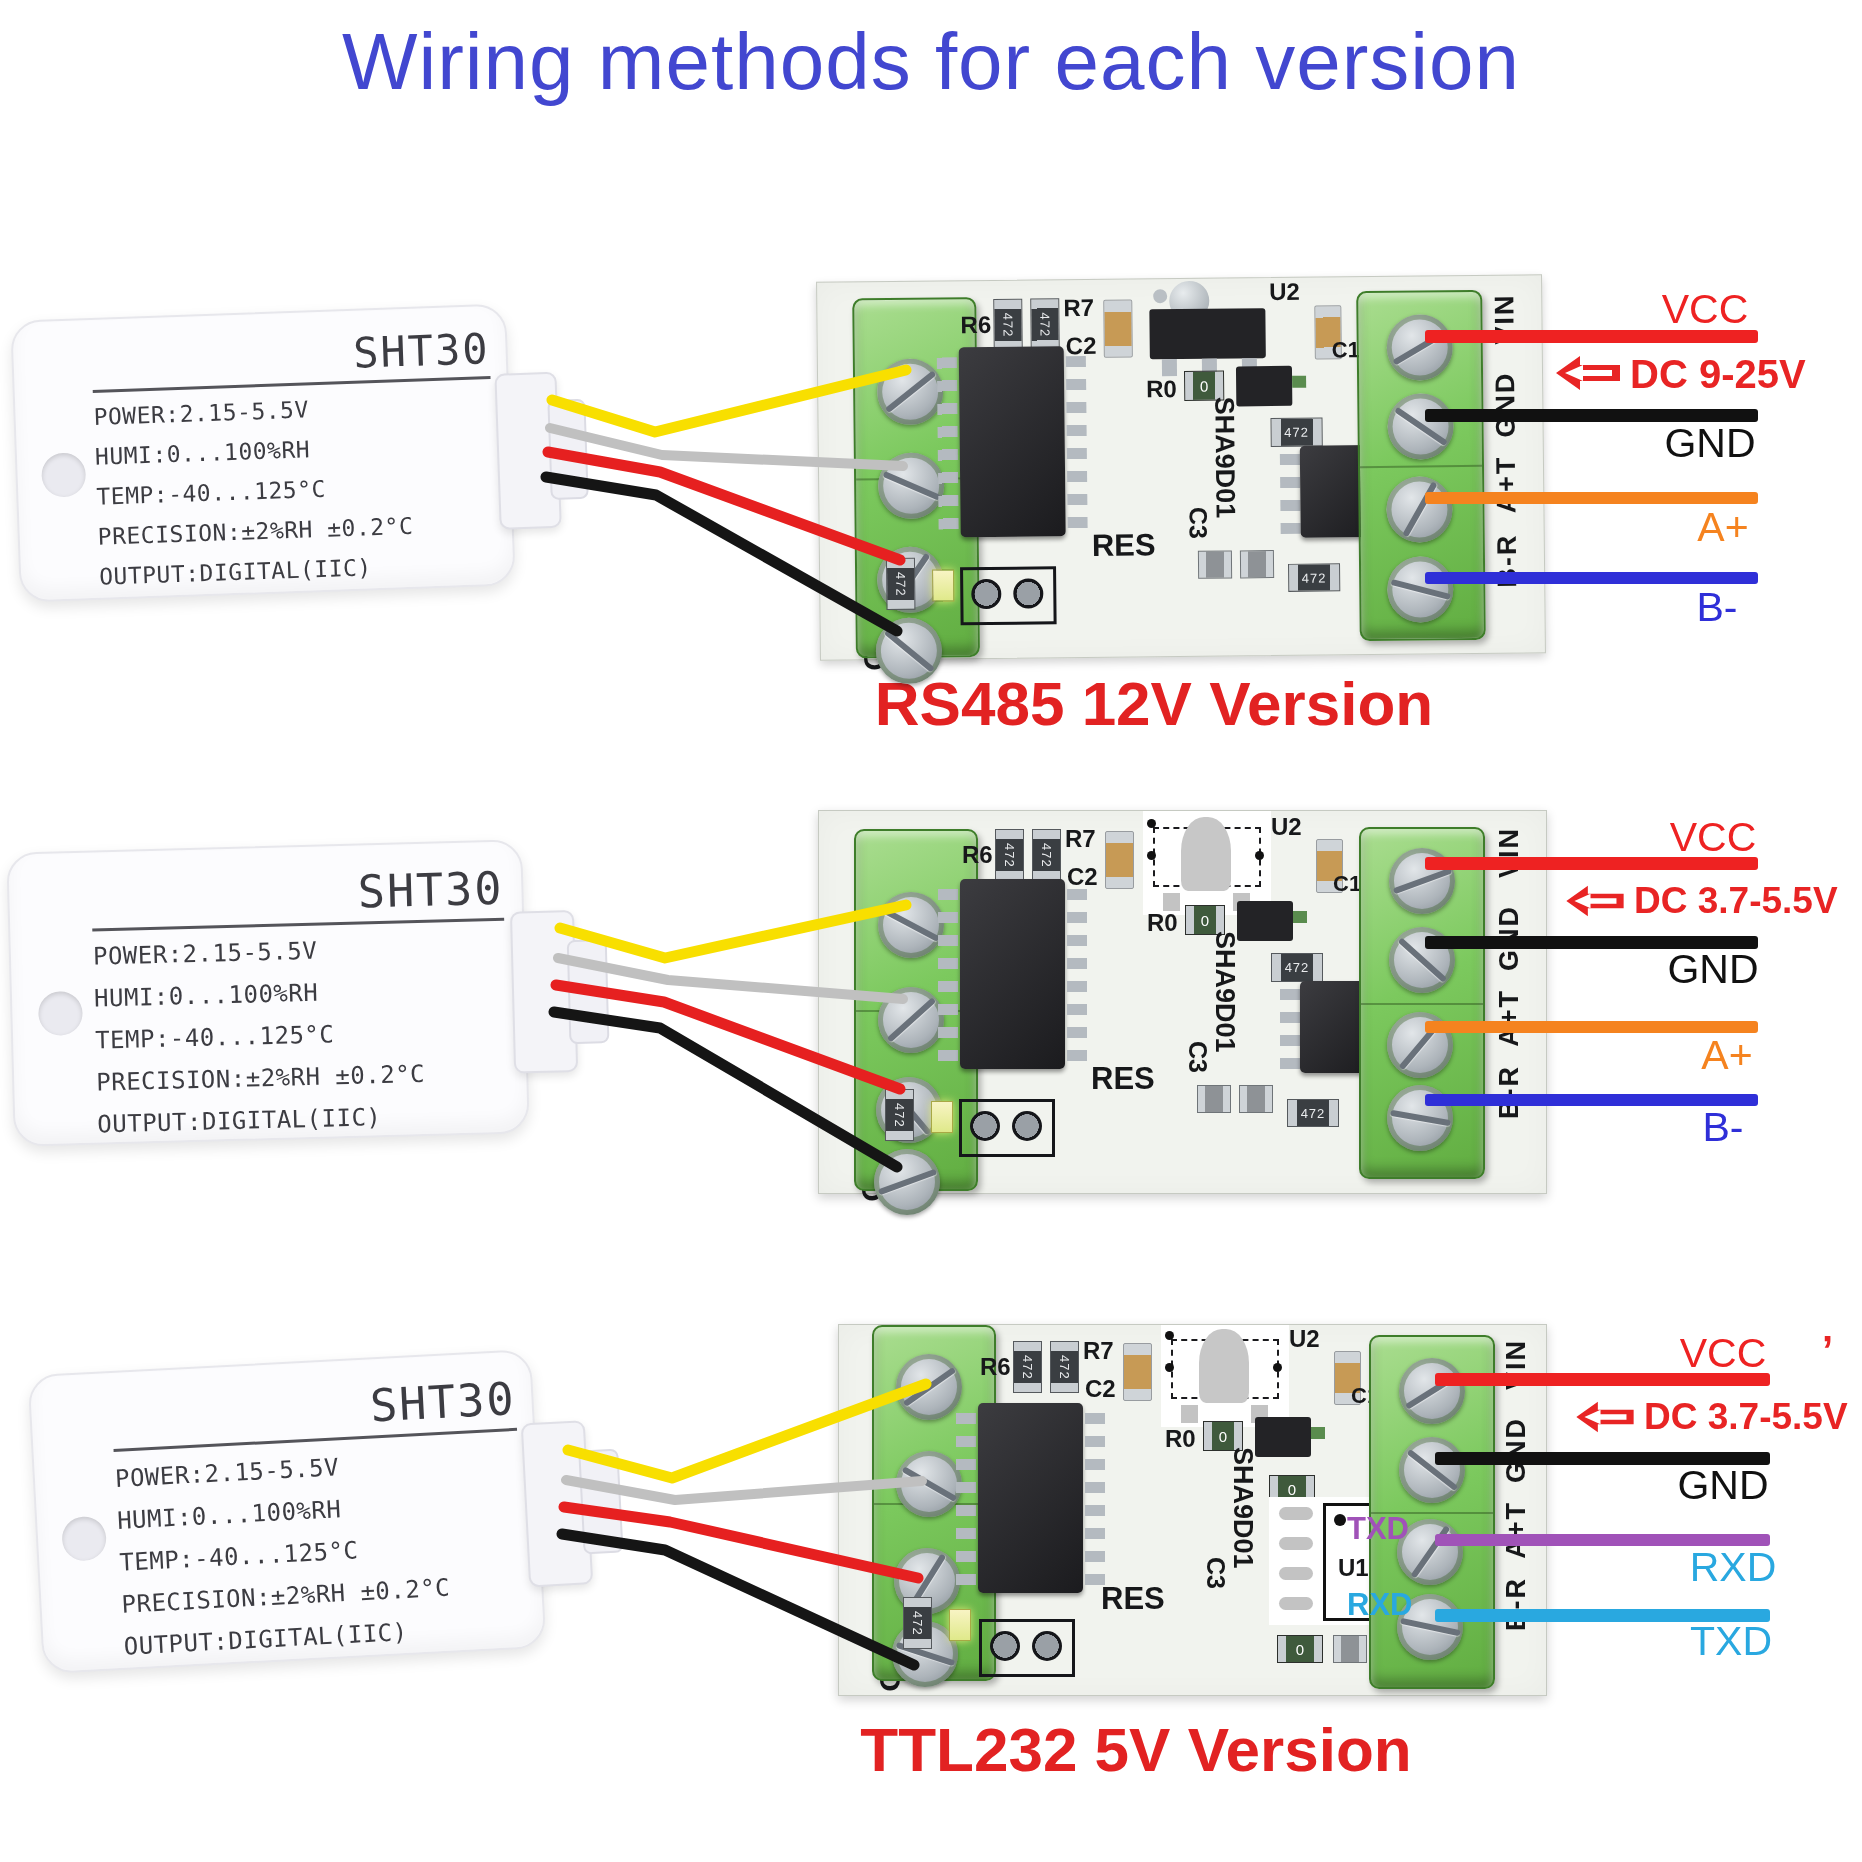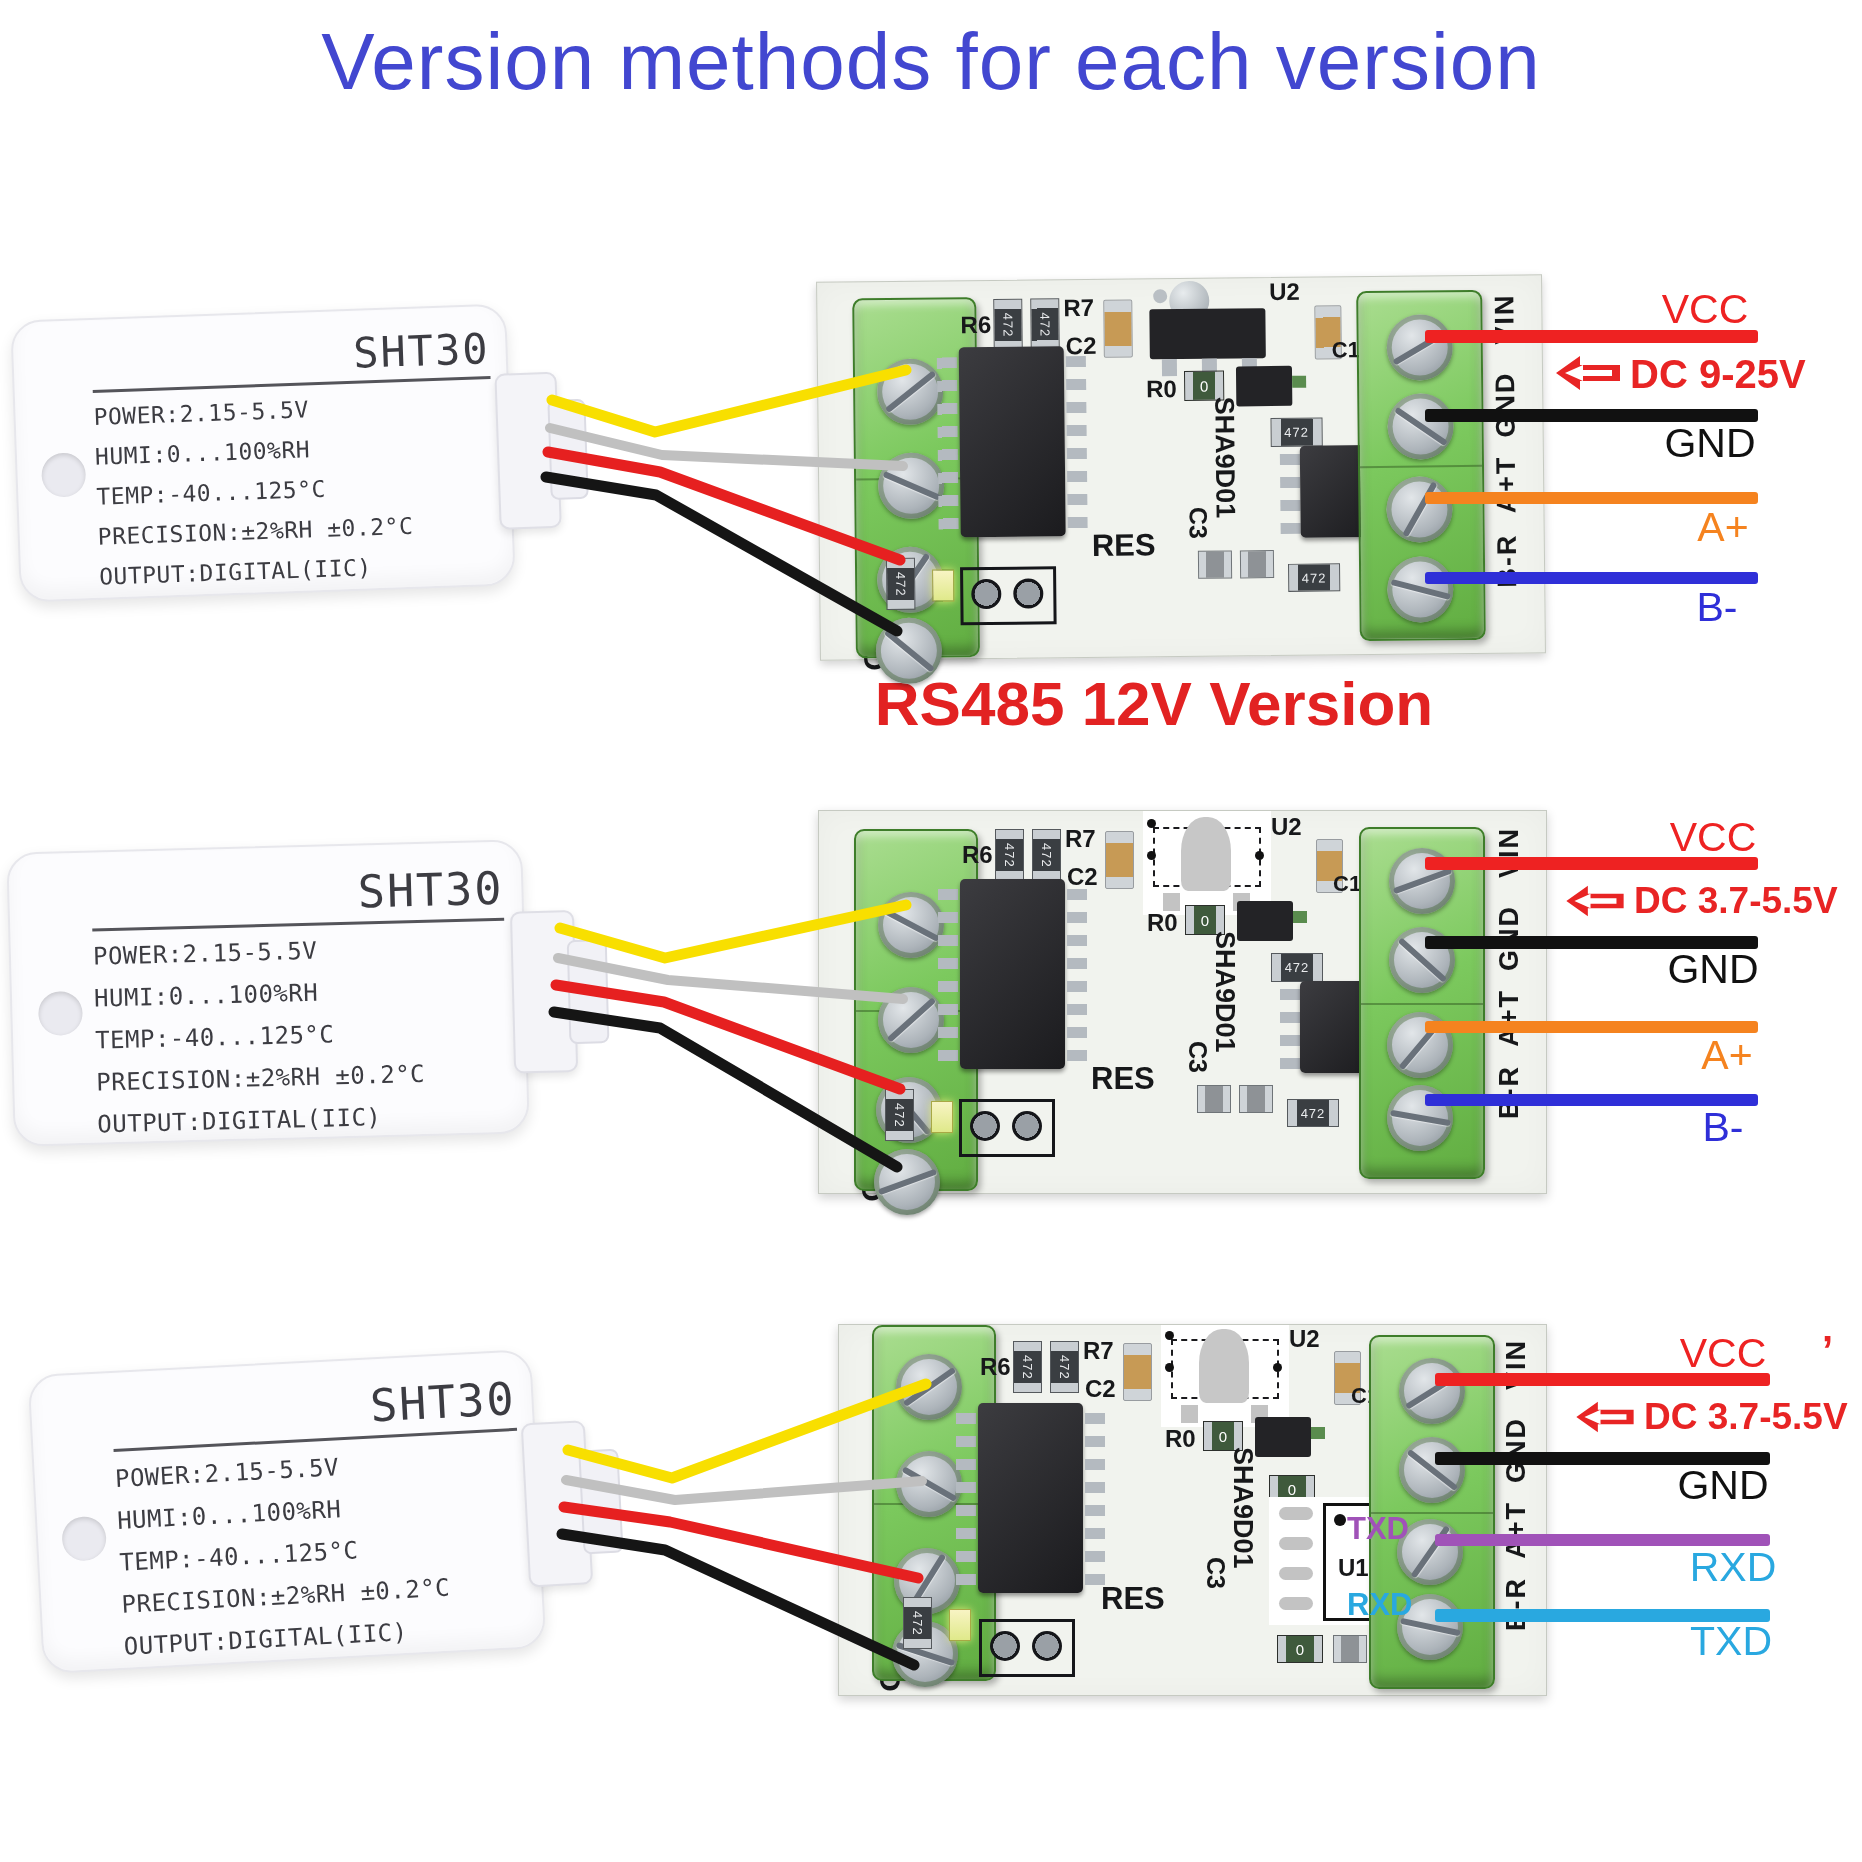--- a/index.html
+++ b/index.html
@@ -92,21 +92,21 @@
   
   .overlay{position:absolute;left:0;top:0;z-index:6;pointer-events:none;}
   .sensor,.board{z-index:2;}
   .hwire{z-index:5;}
 </style>
 </head>
 <body>
 
 <div class="page">
 
-  <div class="title">Version methods for each version</div>
+  <div class="title">Wiring methods for each version</div>
 
   <div class="sensor" style="left:15px;top:312px;width:492px;height:278px;transform:rotate(-2deg);">
     <div class="hole" style="left:24px;top:132px;"></div>
     <div style="position:absolute;left:78px;top:18px;width:398px;height:246px;">
       <div class="slabel model" style="font-size:42px;">SHT30</div>
       <div class="rule" style="top:52px;"></div>
       <div class="slabel spec" style="top:66px;">POWER:2.15-5.5V</div>
       <div class="slabel spec" style="top:106px;">HUMI:0...100%RH</div>
       <div class="slabel spec" style="top:146px;">TEMP:-40...125°C</div>
       <div class="slabel spec" style="top:186px;">PRECISION:±2%RH ±0.2°C</div>
@@ -502,20 +502,21 @@
   <div class="wlabel c-red" style="left:1648px;top:1330px;">VCC</div>
   <span class="stray" style="left:1822px;top:1328px;">’</span>
   <svg class="arrow" style="left:1576px;top:1400px;" width="58" height="34" viewBox="0 0 64 38">
     <path d="M64,11 L24,11 L24,2 L0,19 L24,36 L24,27 L64,27 Z" fill="#e82424"></path>
     <path d="M56,16 L27,16 L27,11 L9,19 L27,27 L27,22 L56,22 Z" fill="#ffffff"></path>
   </svg>
   <div class="supply" style="left:1644px;top:1396px;font-size:37px;">DC 3.7-5.5V</div>
   <div class="wlabel c-black" style="left:1648px;top:1462px;">GND</div>
   <div class="wlabel c-cyan" style="left:1658px;top:1544px;">RXD</div>
   <div class="wlabel c-cyan" style="left:1656px;top:1618px;">TXD</div>
+  <div class="caption" style="left:756px;top:1714px;">TTL232 5V Version</div>
 
   <svg class="overlay" width="1862" height="1862" viewBox="0 0 1862 1862">
     <g fill="none" stroke-linecap="round" stroke-linejoin="round">
       <path d="M552,400 L655,432 L906,370" stroke="#f8df00" stroke-width="11"></path>
       <path d="M550,428 L662,455 L903,466" stroke="#c0c0c0" stroke-width="10"></path>
       <path d="M548,452 L660,472 L900,560" stroke="#e62020" stroke-width="11"></path>
       <path d="M546,477 L656,495 L897,631" stroke="#151515" stroke-width="11"></path>
     </g>
     <g fill="none" stroke-linecap="round" stroke-linejoin="round">
       <path d="M560,928 L665,958 L906,905" stroke="#f8df00" stroke-width="11"></path>

